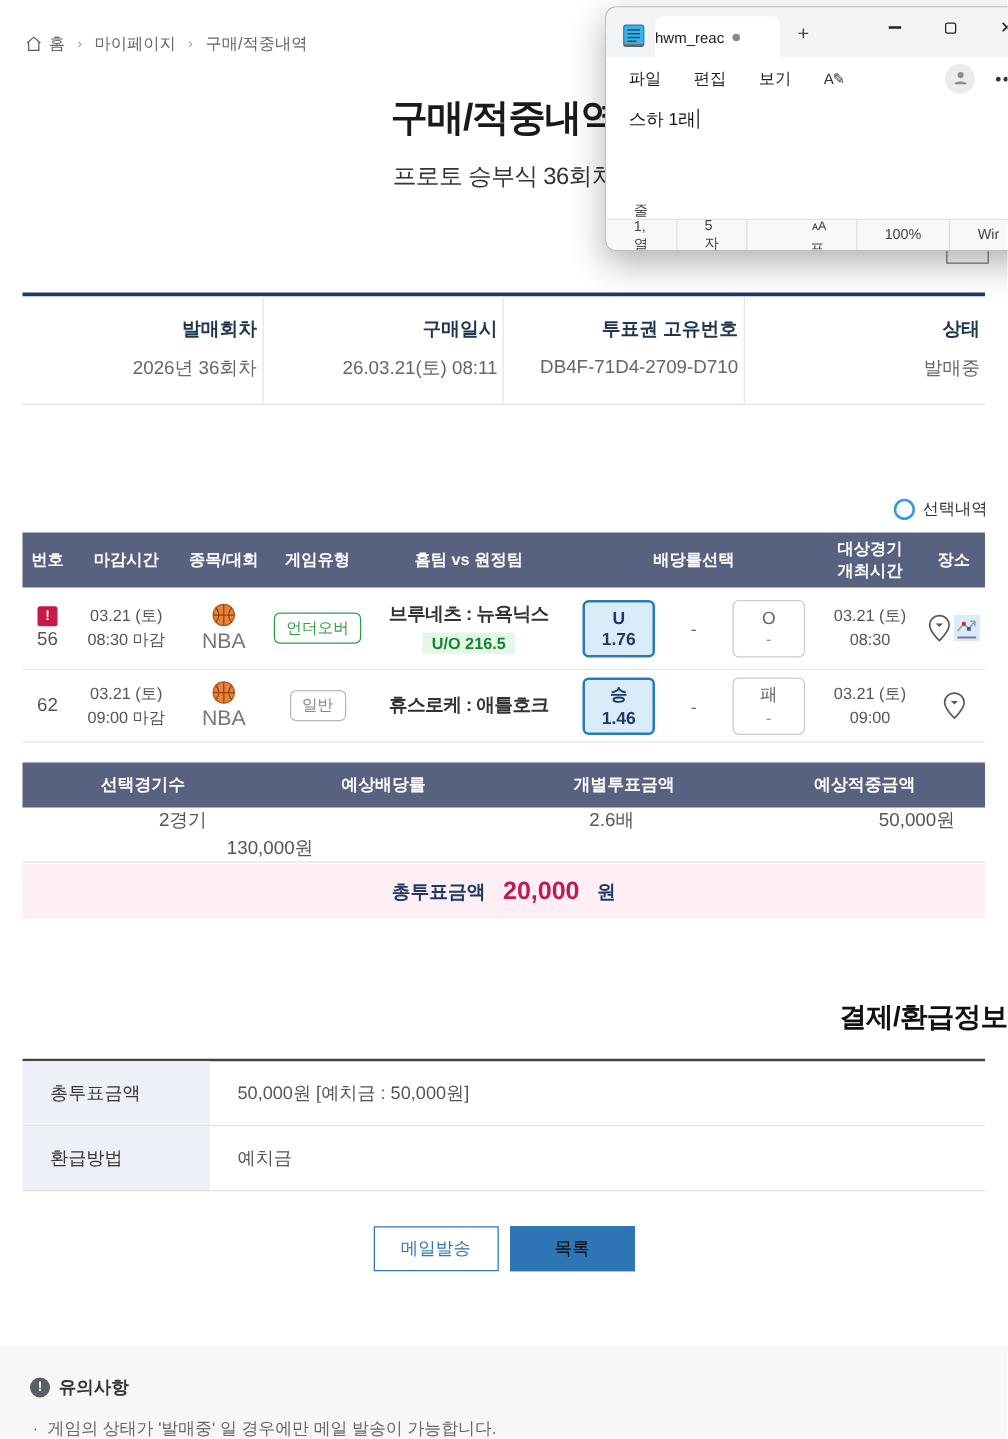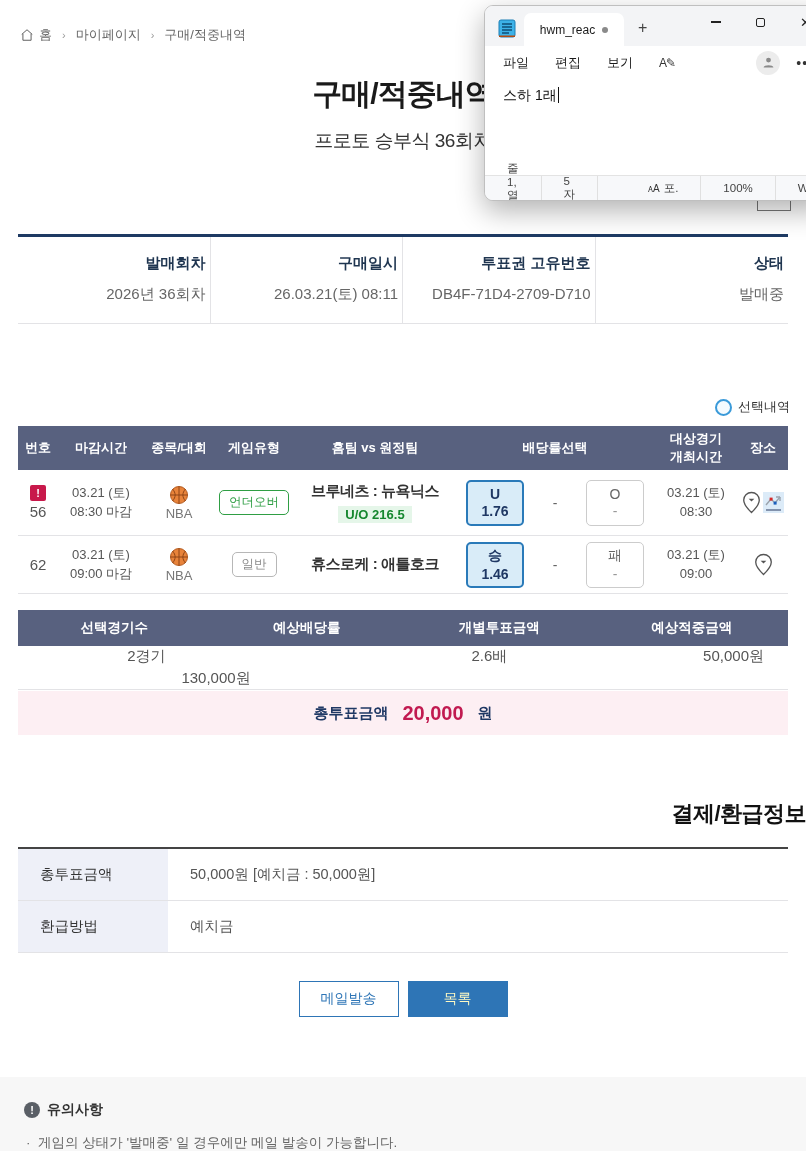--- a/index.html
+++ b/index.html
@@ -42,21 +42,21 @@
             background:#58617f; color:#fff; font-size:13px; font-weight:bold; height:44px; align-items:center; text-align:center; }
   .g-head .pre { line-height:1.35; }
   .g-row { display:grid; grid-template-columns:40px 86px 70px 80px 162px 78px 42px 78px 84px 50px;
            align-items:center; text-align:center; border-bottom:1px solid #e3e3e6; }
   .g-row.r1 { height:66px; }
   .g-row.r2 { height:58px; }
   .no-cell { display:flex; flex-direction:column; align-items:center; gap:2px; font-size:15px; color:#555; }
   .alert-badge { width:16px; height:16px; background:#c8194b; color:#fff; font-size:11px; font-weight:bold; line-height:16px; border-radius:2px; }
   .two-line { font-size:13px; color:#555; line-height:1.45; }
   .league-cell { display:flex; flex-direction:column; align-items:center; gap:1px; }
-  .league-name { font-size:13px; color:#777; }
+  .league-name { font-size:17px; color:#777; }
   .type-badge { display:inline-block; font-size:12.5px; padding:3px 9px; border-radius:5px; background:#fff; }
   .type-green { border:1px solid #2f9e44; color:#2f9e44; }
   .type-gray { border:1px solid #b7b7b7; color:#888; }
   .teams-cell { display:flex; flex-direction:column; align-items:center; gap:5px; }
   .teams-name { font-size:15px; font-weight:bold; color:#333; letter-spacing:-0.5px; }
   .uo-badge { font-size:13px; font-weight:bold; color:#15872e; background:#e5f6e9; padding:1px 7px; }
   .odds-btn { width:58px; height:46px; margin:0 auto; border-radius:5px; display:flex; flex-direction:column; justify-content:center; gap:1px; font-size:14px; cursor:pointer; }
   .odds-picked { border:2px solid #2a7ab9; background:#d9ecf8; color:#1f3864; font-weight:bold; }
   .odds-other { border:1px solid #ccc; background:#fff; color:#666; }
   .odds-other .odds-num { color:#999; }
@@ -80,57 +80,57 @@
   .pay-title { margin:64px 0 18px 18px; font-size:22px; font-weight:bold; color:#111; letter-spacing:-0.5px;text-align:right; }
   .pay-table { margin:0 18px; border-top:2px solid #444; }
   .pay-row { display:grid; grid-template-columns:150px 1fr; border-bottom:1px solid #e3e3e6; }
   .pay-label { background:#eef0f8; padding:16px 0 16px 22px; font-size:14.5px; color:#333; }
   .pay-value { padding:16px 0 16px 22px; font-size:14.5px; color:#555; }
 
   
   .actions { display:flex; justify-content:center; gap:9px; margin-top:28px; }
   .btn { width:100px; height:36px; font-size:14px; display:flex; align-items:center; justify-content:center; cursor:pointer; font-family:inherit; }
   .btn-outline { background:#fff; border:1px solid #2e75b6; color:#2e75b6; }
-  .btn-solid { background:#2e75b6; border:1px solid #2e75b6; color:#fef9c3; }
+  .btn-solid { background:#2e75b6; border:1px solid #2e75b6; color:#000000; }
 
   
   .notice { margin-top:60px; background:#f7f7f7; padding:24px 24px 30px; height:143px; }
   .notice-head { display:flex; align-items:center; gap:7px; }
   .info-ico { width:16px; height:16px; border-radius:50%; background:#5a5f66; color:#fff; font-size:11px; font-weight:bold; line-height:16px; text-align:center; }
   .notice-title { font-size:14px; font-weight:bold; color:#333; }
   .notice-list { margin-top:12px; list-style:none; }
   .notice-list li { font-size:13.5px; color:#666; line-height:1.8; padding-left:14px; position:relative; }
   .notice-list li::before { content:"·"; position:absolute; left:2px; color:#666; }
 
   
   .notepad { position:absolute; left:484px; top:5px; width:345px; height:196px; background:#fff;
              border:1px solid #bfbfbf; border-radius:9px; box-shadow:0 10px 28px rgba(0,0,0,.3); z-index:10; overflow:hidden;
              display:flex; flex-direction:column; }
   .np-titlebar { height:40px; background:#f3f4f6; display:flex; align-items:flex-end; padding-left:13px; position:relative; }
   .np-appicon { width:18px; height:20px; margin:0 8px 8px 0; }
-  .np-tab { width:100px; height:33px; background:#fff; border-radius:7px 7px 0 0; display:flex; align-items:center; justify-content:center; gap:7px; font-size:12px; color:#1a1a1a; cursor:pointer; }
+  .np-tab { width:100px; height:33px; background:#fff; border-radius:7px 7px 0 0; display:flex; align-items:center; justify-content:flex-start; gap:7px; font-size:12px; color:#1a1a1a; cursor:pointer; }
   .np-dot { width:6px; height:6px; border-radius:50%; background:#8a8a8a; }
   .np-newtab { font-size:16px; color:#444; margin:0 0 9px 14px; cursor:pointer; }
   .np-controls { position:absolute; right:0; top:0; display:flex; }
   .np-ctl { width:45px; height:32px; display:flex; align-items:center; justify-content:center; cursor:pointer; }
   .ctl-min { width:10px; height:1.5px; background:#222; }
   .ctl-max { width:9px; height:9px; border:1.2px solid #222; border-radius:2px; }
   .ctl-close { font-size:13px; color:#222; }
   .np-menubar { height:33px; display:flex; align-items:center; gap:26px; padding-left:18px; font-size:13px; color:#1a1a1a; background:#fff; position:relative; }
   .np-menu { cursor:pointer; }
   .np-rewrite { font-size:12px; color:#333; cursor:pointer; letter-spacing:-1px; }
   .np-right { position:absolute; right:14px; display:flex; align-items:center; gap:16px; }
   .np-account { width:24px; height:24px; border-radius:50%; background:#ececec; display:flex; align-items:center; justify-content:center; cursor:pointer; }
   .acct-svg { width:13px; height:13px; fill:#8a8a8a; }
   .np-more { font-size:14px; color:#333; letter-spacing:1px; cursor:pointer; }
   .np-content { flex:1; padding:8px 0 0 18px; font-size:14px; color:#111; background:#fff; }
   .np-caret { display:inline-block; width:1px; height:16px; background:#111; vertical-align:-3px; margin-left:1px; }
   .np-status { height:25px; background:#f7f8fa; border-top:1px solid #e3e3e3; display:flex; align-items:center; font-size:11.5px; color:#444; }
   .np-seg { padding:0 22px; display:flex; align-items:center; gap:4px; height:100%; border-right:1px solid #e0e0e0; }
-  .np-seg.noborder { border-right:none; }
+  .np-seg.noborder { border-right:none;flex-direction:column; }
   .np-aa { font-size:10px; color:#333; }
 </style>
 </head>
 <body>
 
 <nav class="breadcrumb">
   <span class="crumb-home">
     <svg class="home-svg" viewBox="0 0 24 24">
         <path d="M3 11 L12 3 L21 11 M5 10 V21 H19 V10"></path>
       </svg>

